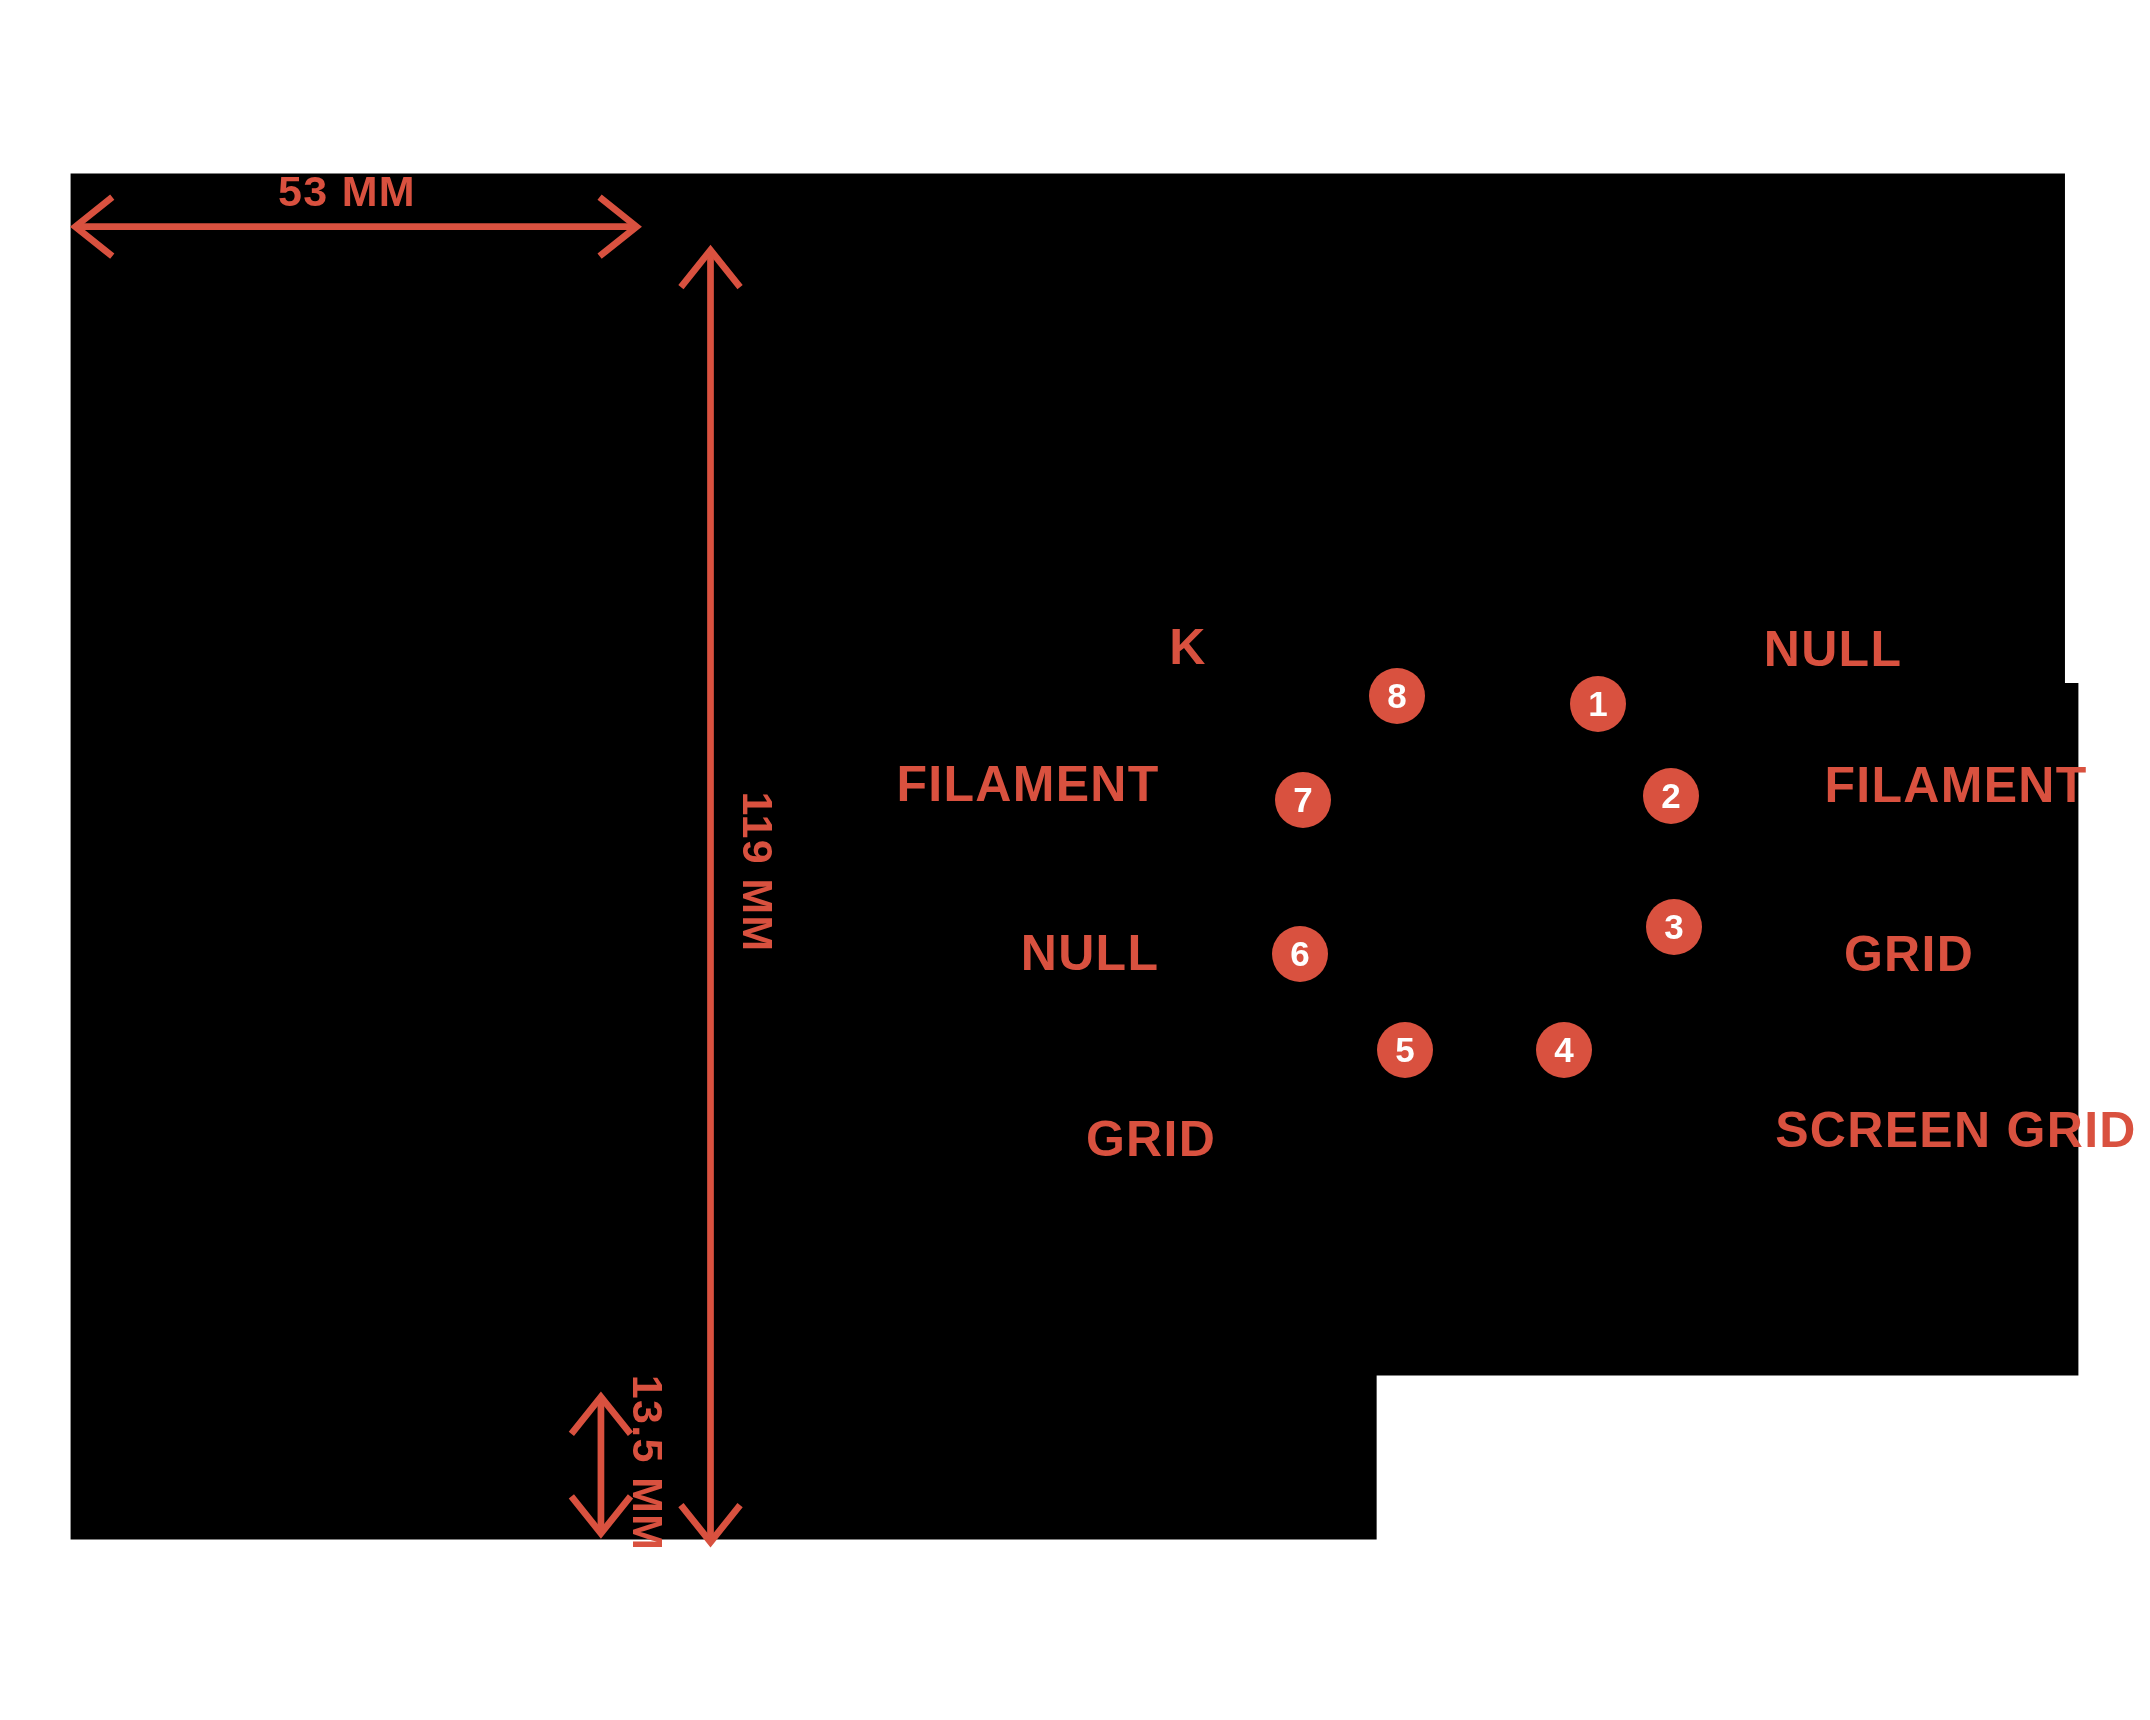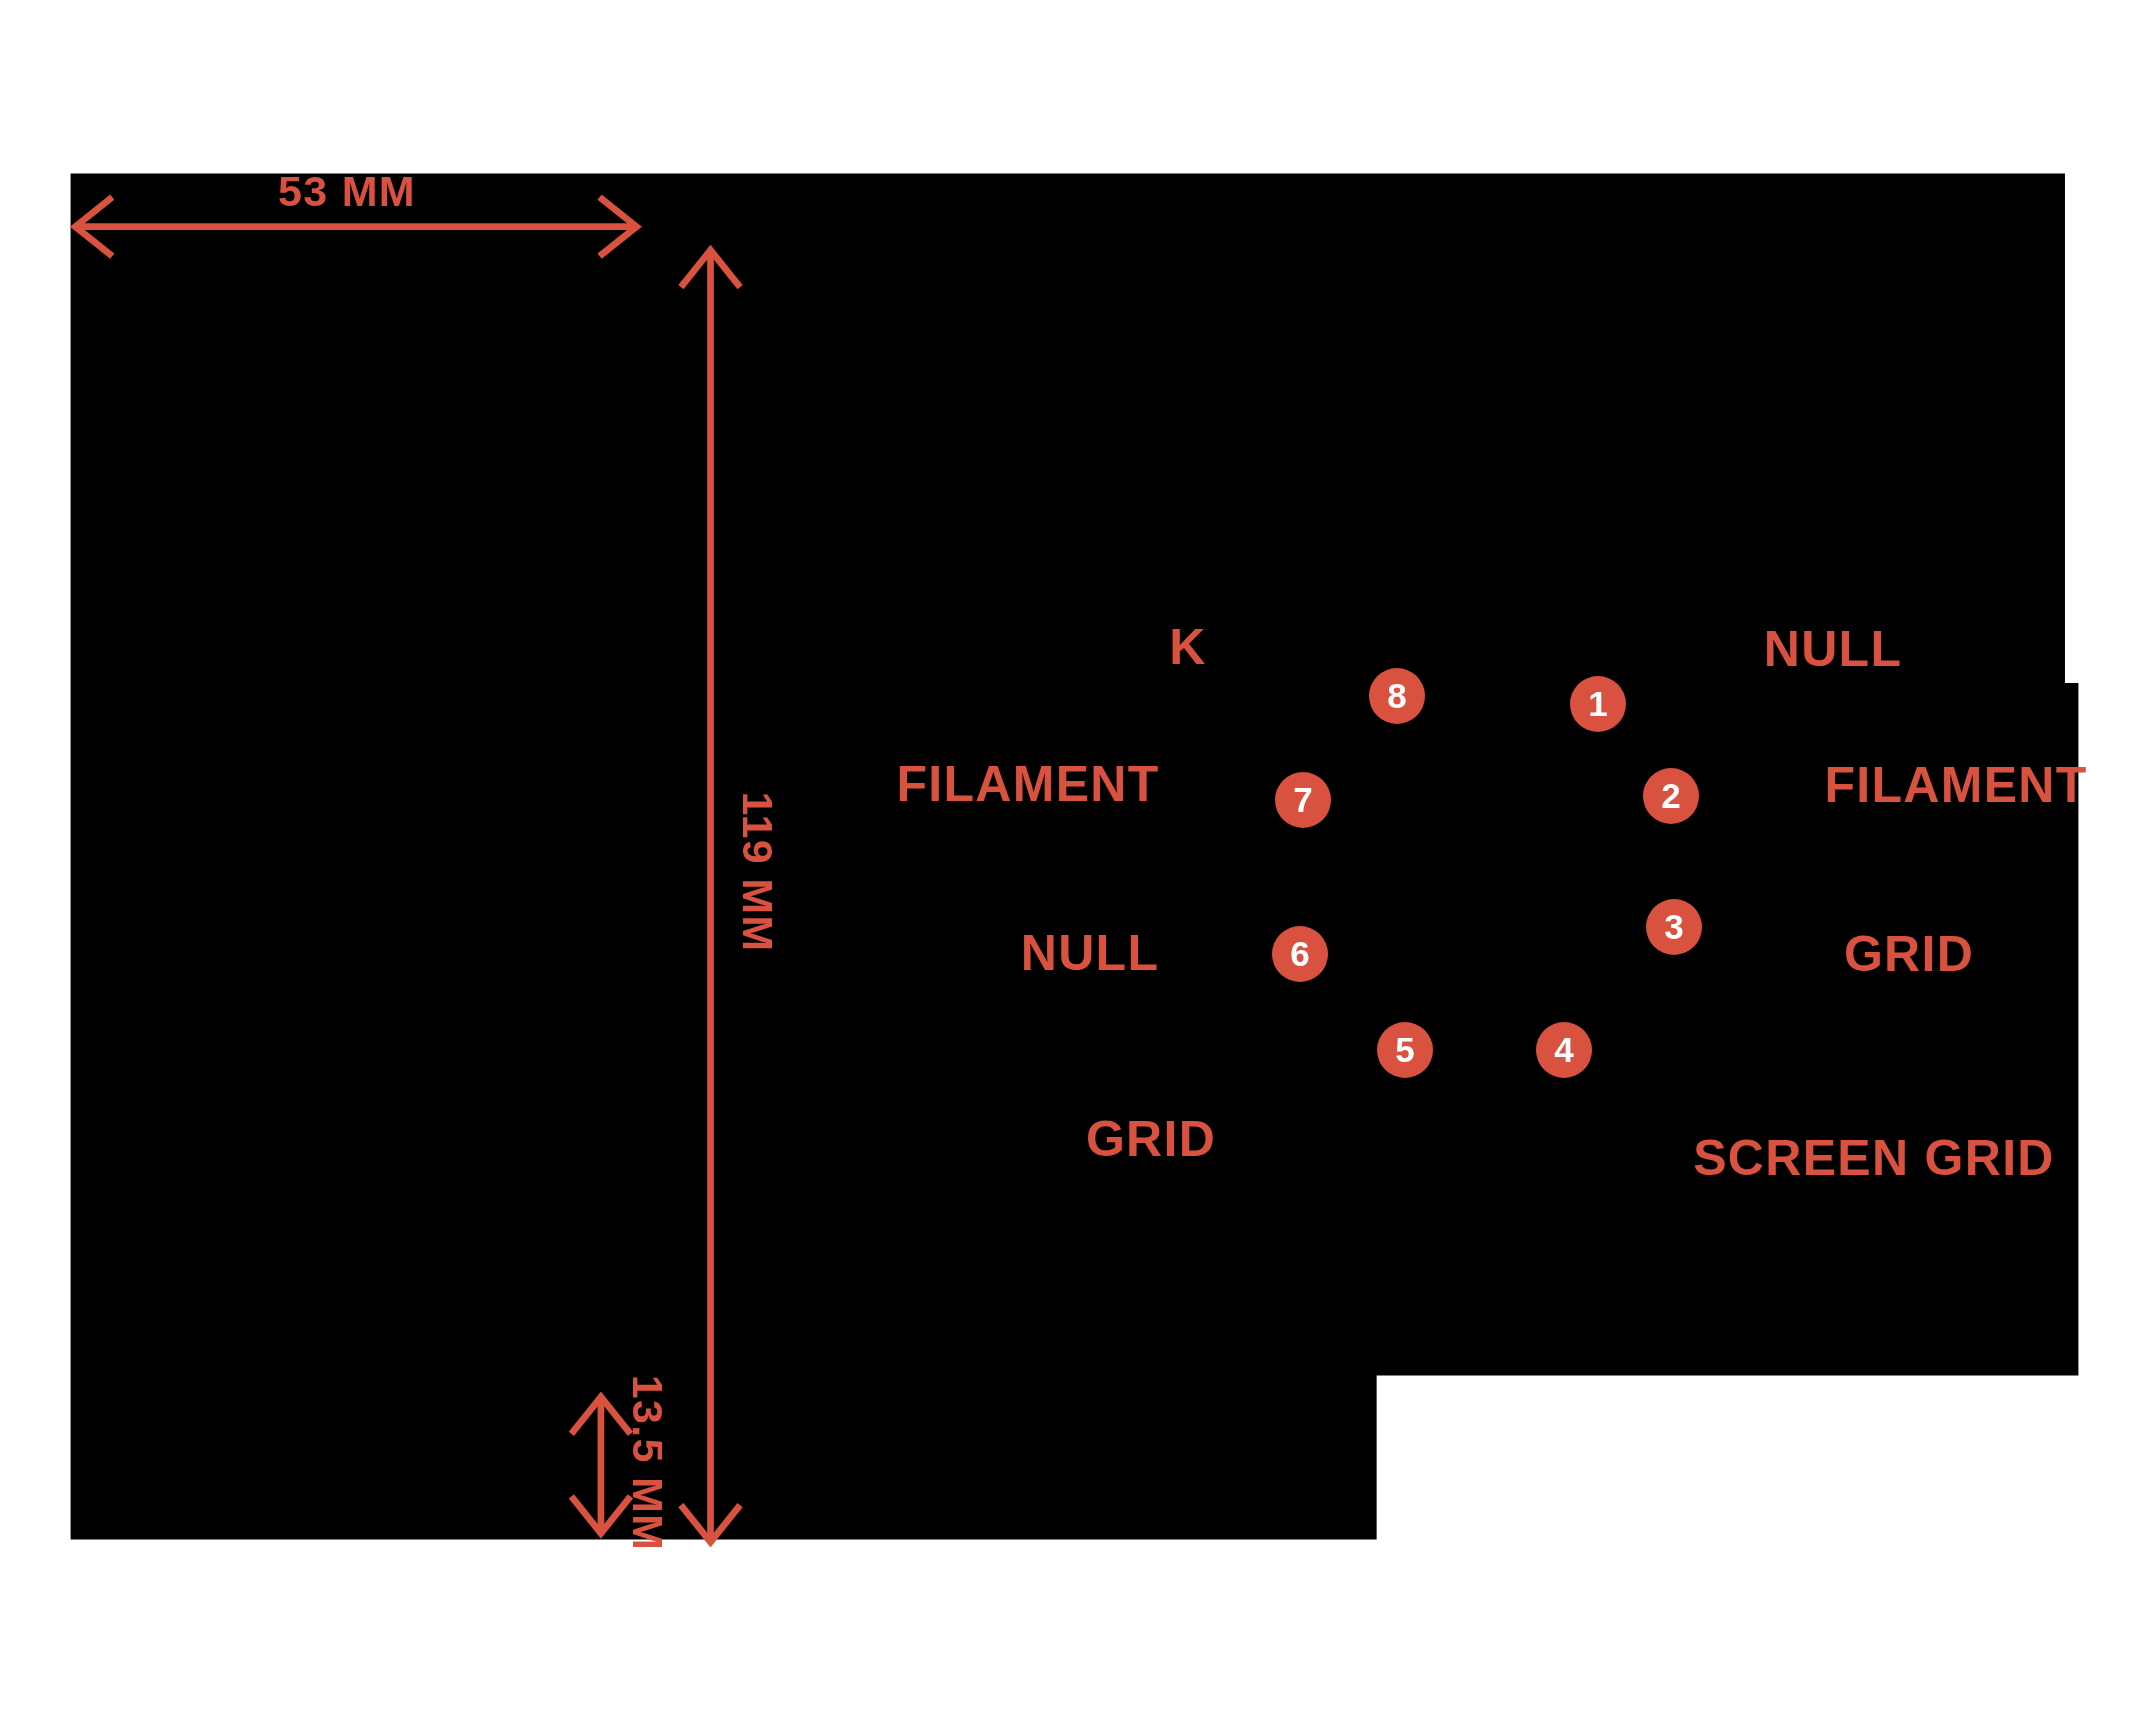--- a/index.html
+++ b/index.html
@@ -94,20 +94,20 @@
   <div class="pin" style="left:1674px; top:927px;">3</div>
   <div class="pin" style="left:1564px; top:1050px;">4</div>
   <div class="pin" style="left:1405px; top:1050px;">5</div>
   <div class="pin" style="left:1300px; top:954px;">6</div>
   <div class="pin" style="left:1303px; top:800px;">7</div>
   <div class="pin" style="left:1397px; top:696px;">8</div>
 
   <div class="pin-label" style="left:1833px; top:649px;">NULL</div>
   <div class="pin-label" style="left:1956px; top:785px;">FILAMENT</div>
   <div class="pin-label" style="left:1909px; top:954px;">GRID</div>
-  <div class="pin-label" style="left:1874px; top:1130px;margin-top:28px;">SCREEN GRID</div>
+  <div class="pin-label" style="left:1956px; top:1130px;">SCREEN GRID</div>
   <div class="pin-label" style="left:1151px; top:1139px;">GRID</div>
   <div class="pin-label" style="left:1090px; top:953px;">NULL</div>
   <div class="pin-label" style="left:1028px; top:784px;">FILAMENT</div>
   <div class="pin-label" style="left:1188px; top:647px;">K</div>
 
 </div>
 
 
 </body></html>

